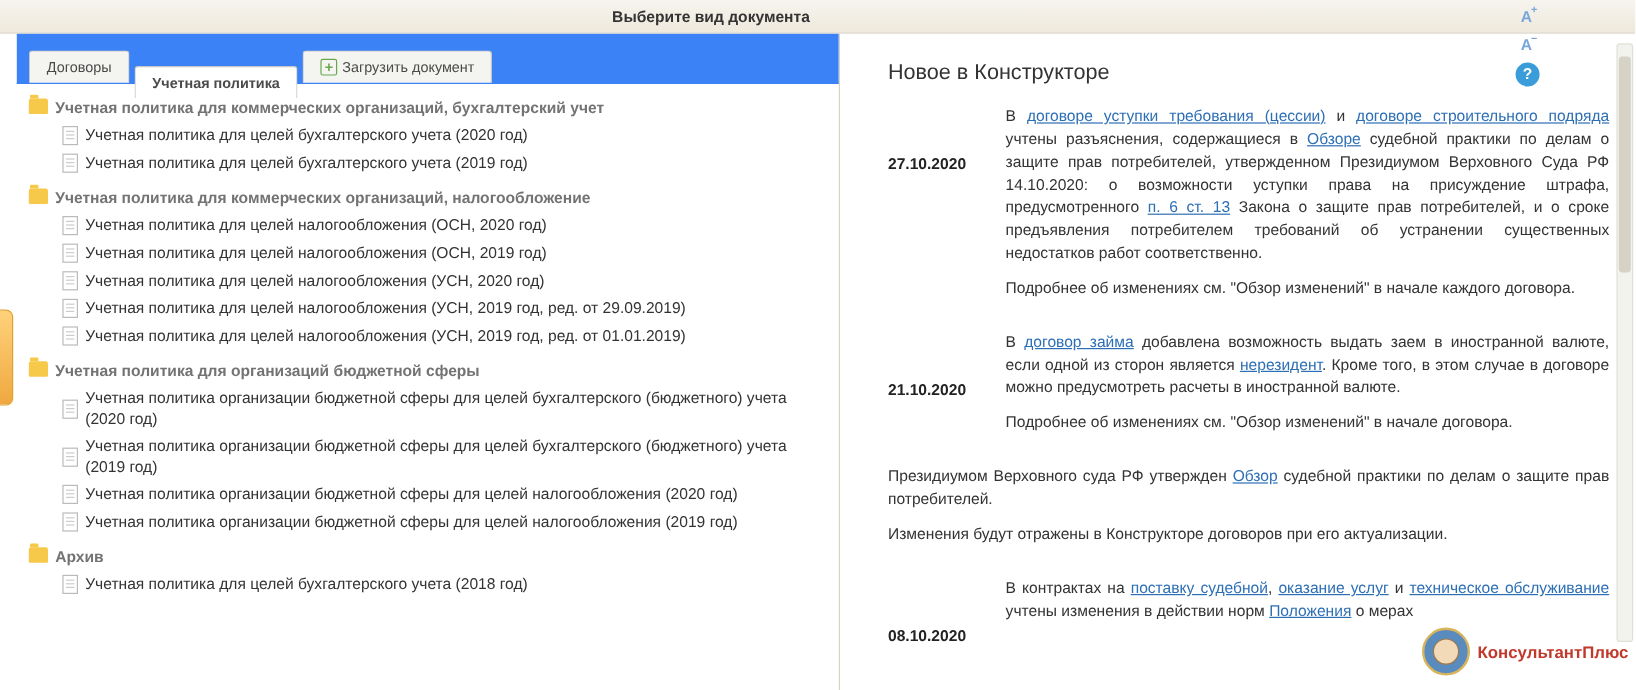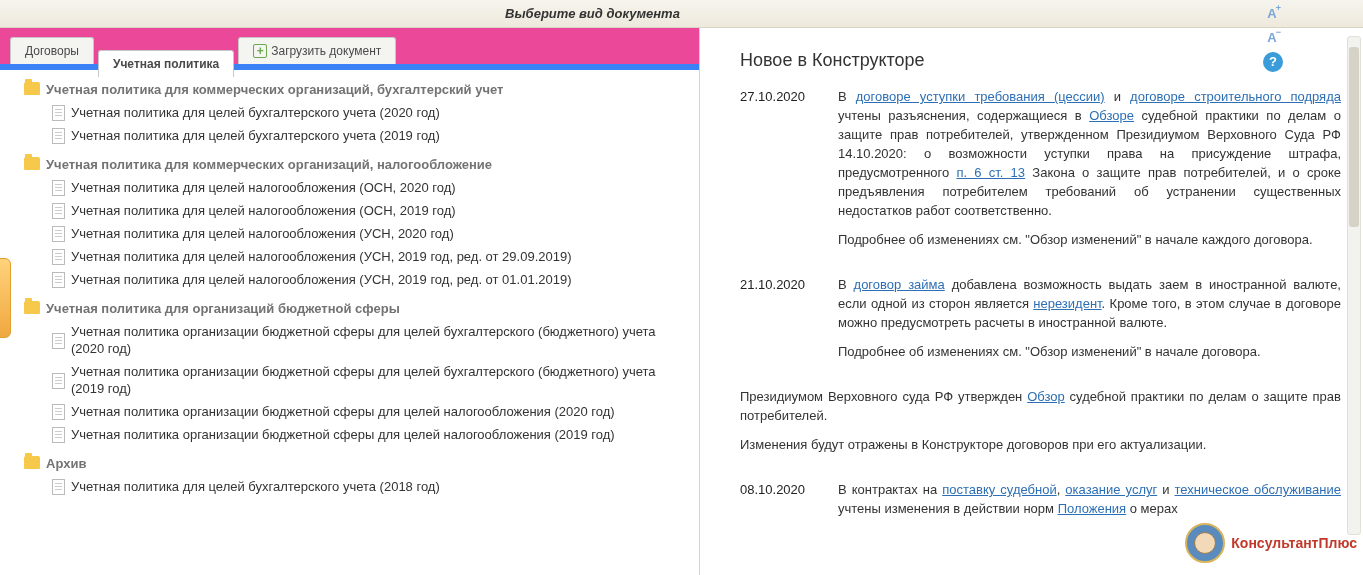--- a/index.html
+++ b/index.html
@@ -1,59 +1,59 @@
 <!DOCTYPE html>
 <html><head>
 <meta charset="utf-8">
 <style>
   html, body { margin: 0; padding: 0; font-family: Arial, Helvetica, sans-serif; font-size: 13px; color: #333; background: #fff; }
   * { box-sizing: border-box; }
   .app { width: 1363px; height: 575px; position: relative; overflow: hidden; background: #fff; }
 
   
   .header { height: 28px; background: linear-gradient(#f6f4ee, #eee9dc); border-bottom: 1px solid #d9d3c3; display: flex; align-items: center; padding: 0 10px 0 0; }
-  .header-title { flex: 1; text-align: center; font-weight: bold; font-size: 13px; color: #333; font-style: italic; }
+  .header-title { flex: 1; text-align: center; font-weight: bold; font-size: 13px; color: #333; }
   .search-wrap { display: flex; align-items: center; gap: 4px; flex-direction: column; }
   .search-box { width: 168px; height: 20px; background: #fff; border: 1px solid #bfbfbf; border-radius: 2px; display: flex; align-items: center; padding: 0 4px; }
   .search-box .mag { width: 12px; height: 12px; border: 1.5px solid #888; border-radius: 50%; position: relative; margin-right: 4px; }
   .search-box .mag:after { content:""; position:absolute; width:5px; height:1.5px; background:#888; bottom:-2px; right:-4px; transform:rotate(45deg); }
   .search-box input { border: 0; outline: 0; width: 120px; font-size: 11px; color: #999; background: transparent; }
   .search-box .clear { width: 12px; height: 12px; background: #f5c84b; border-radius: 2px; }
   .btn-find { height: 20px; padding: 0 8px; font-size: 11px; border: 1px solid #bfbfbf; background: linear-gradient(#fff,#eee); border-radius: 2px; cursor: pointer; }
   .font-btn { width: 20px; height: 20px; display:inline-flex; align-items:center; justify-content:center; margin-left: 6px; color:#7aa7d9; font-weight:bold; font-size:13px; cursor:pointer; position:relative; }
   .font-btn sup { font-size: 9px; position: absolute; top: -1px; right: 1px; }
   .help-btn { width: 20px; height: 20px; border-radius: 50%; background: #3a9cd8; color:#fff; display:inline-flex; align-items:center; justify-content:center; font-weight:bold; margin-left:8px; cursor:pointer; }
 
   
   .body { display: flex; height: calc(100% - 28px); }
   .left { width: 700px; border-right: 1px solid #d9d3c3; overflow: hidden; position: relative; }
   .right { flex: 1; overflow: hidden; padding: 10px 22px 0 40px; position: relative; }
 
   
-  .tabs { display: flex; align-items: flex-end; gap: 4px; padding: 8px 10px 0 10px; border-bottom: 6px solid #3b82f6; height: 42px; background:#ec4899; }
+  .tabs { display: flex; align-items: flex-end; gap: 4px; padding: 8px 10px 0 10px; border-bottom: 1px solid #3b82f6; height: 42px; background:#3b82f6;margin-left:14px; }
   .tab { padding: 6px 14px; border: 1px solid #c7c7c7; border-bottom: none; border-radius: 3px 3px 0 0; font-size: 12px; color:#4a4a4a; cursor:pointer; background:#f4f4f0; }
   .tab.active { background: #fff; font-weight: bold; position: relative; top: 13px; }
   .tab .plus { display:inline-block; width:14px; height:14px; border:1px solid #6aa84f; color:#6aa84f; border-radius:2px; text-align:center; line-height:12px; font-weight:bold; margin-right:4px; font-size:12px; }
 
   
   .tree { padding: 12px 10px 0 24px; overflow-y: auto; height: calc(100% - 42px); }
   .group { margin-bottom: 10px; }
   .group-title { display:flex; gap:6px; font-weight:bold; color:#737373; margin-bottom:4px; cursor:pointer; font-size:13px; }
   .folder-icon { width:16px; height:13px; background:#f6c94b; border-radius:2px 2px 1px 1px; position:relative; }
   .folder-icon:before { content:""; position:absolute; top:-3px; left:1px; width:7px; height:3px; background:#f6c94b; border-radius:1px 1px 0 0; }
   .items { padding-left: 28px; }
   .doc-row { display:flex; align-items:center; gap:6px; padding: 3px 0; cursor:pointer; color:#333; font-size:13px; line-height:17px; }
   .doc-icon { width:13px; height:16px; background:#fff; border:1px solid #bbb; position:relative; flex-shrink:0; margin-top:1px; }
   .doc-icon:before { content:""; position:absolute; top:3px; left:2px; right:2px; height:1px; background:#ccc; box-shadow: 0 3px 0 #ccc, 0 6px 0 #ccc; }
 
   
   .news-title { font-size: 18px; color:#333; margin: 12px 0 16px 0; }
   .news-list { font-size: 13px; line-height: 19px; }
   .news-item { display:flex; gap: 18px; margin-bottom: 16px; text-align: justify; }
-  .news-date { width: 80px; flex-shrink: 0; font-weight: normal; color:#222; }
+  .news-date { width: 80px; flex-shrink: 0; font-weight: bold; color:#222;margin-top:40px; }
   .news-body { flex:1; color:#333; }
   .news-body a, .lnk { color:#2d6fb5; text-decoration: underline; cursor:pointer; }
   .news-body p { margin: 0 0 10px 0; }
 
   .right-scrollbar { position:absolute; right:2px; top:8px; bottom:40px; width:14px; background:#f2f2ee; border:1px solid #e2e0d6; border-radius:3px; }
   .right-scrollbar .thumb { position:absolute; left:1px; right:1px; top:10px; height:180px; background:#d6d3c6; border-radius:3px; }
 
   
   .logo { position:absolute; right:6px; bottom:12px; display:flex; align-items:center; gap:6px; }
   .logo .circle { width:40px; height:40px; border-radius:50%; background:#5a8bbf; border:2px solid #d8b45a; display:flex; align-items:center; justify-content:center; }

